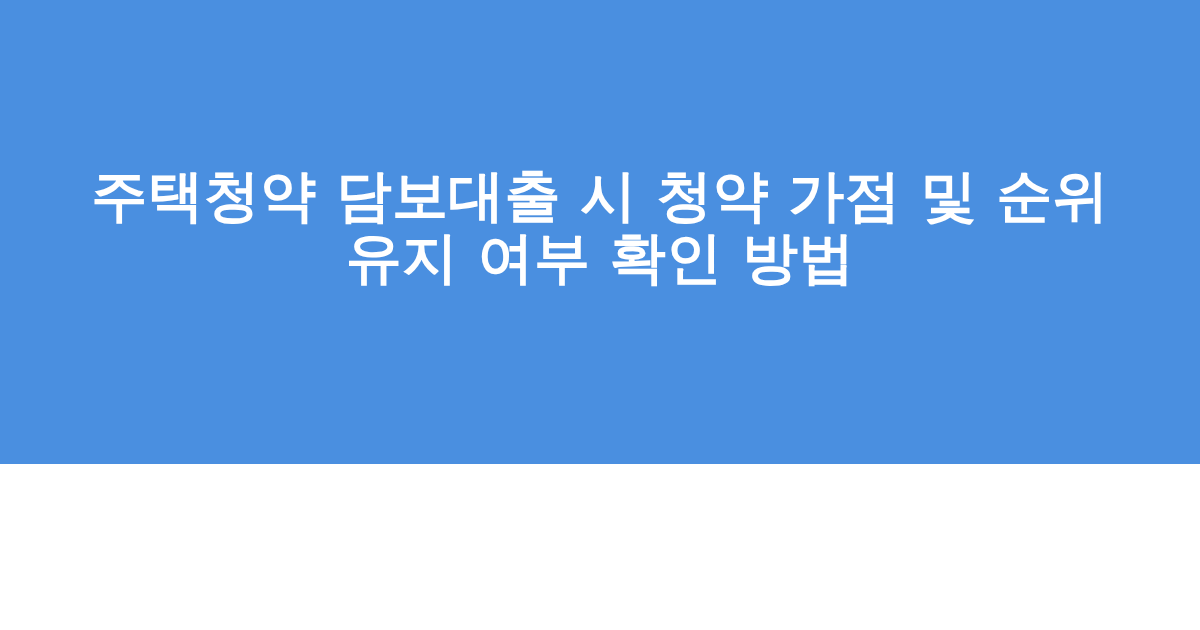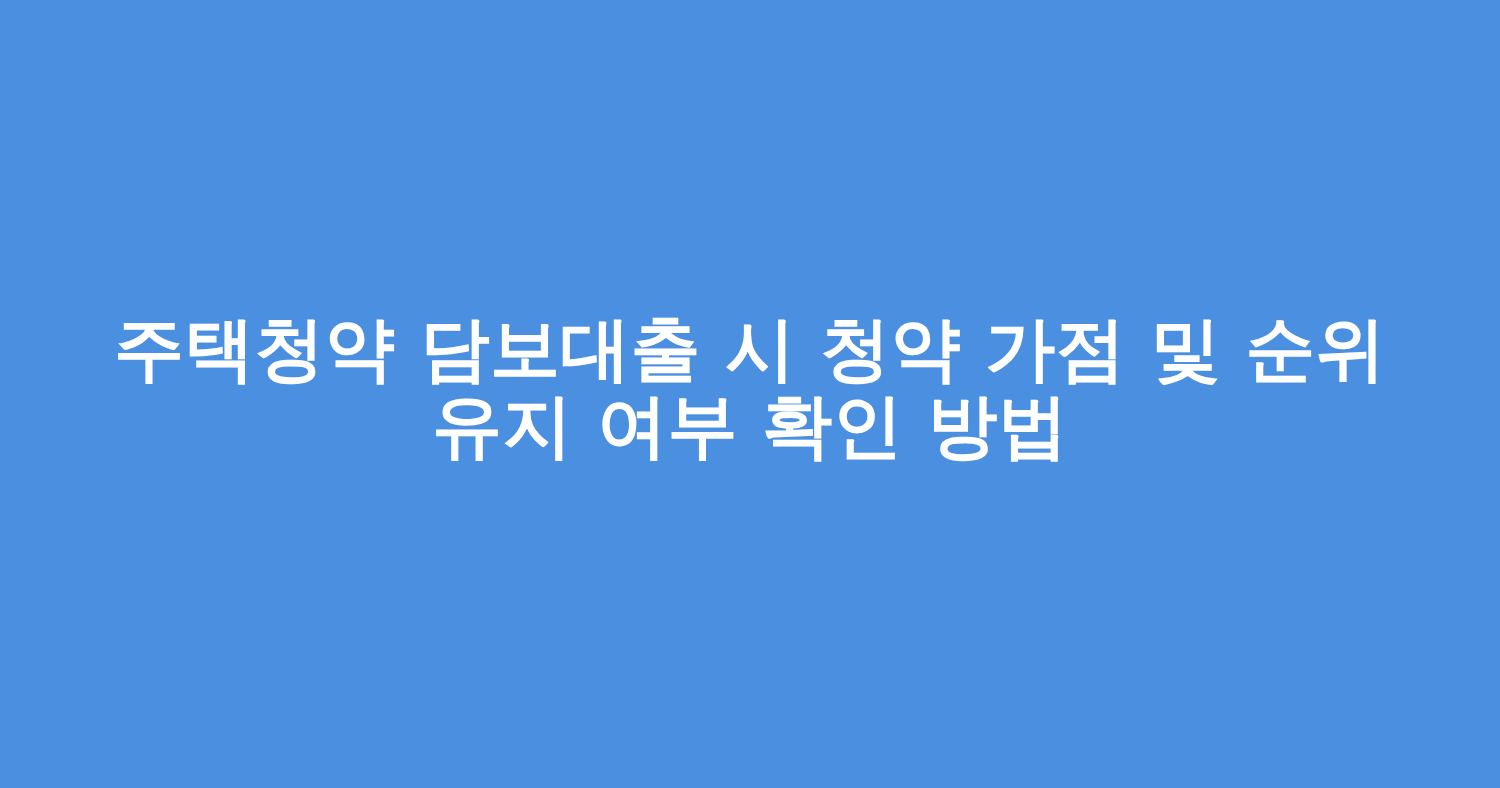--- a/index.html
+++ b/index.html
@@ -10,21 +10,21 @@
   body {
     width: 1200px;
     height: 630px;
     overflow: hidden;
     font-family: "DejaVu Sans", "Liberation Sans", sans-serif;
   }
   .og-card {
     position: relative;
     box-sizing: border-box;
     width: 1200px;
-    height: 630px;
+    height: 464px;
     background: #4A8FE0;
     display: flex;
     align-items: center;
     justify-content: center;
   }
   .title-block {
     box-sizing: border-box;
     width: 1100px;
     padding: 0 20px;
     

